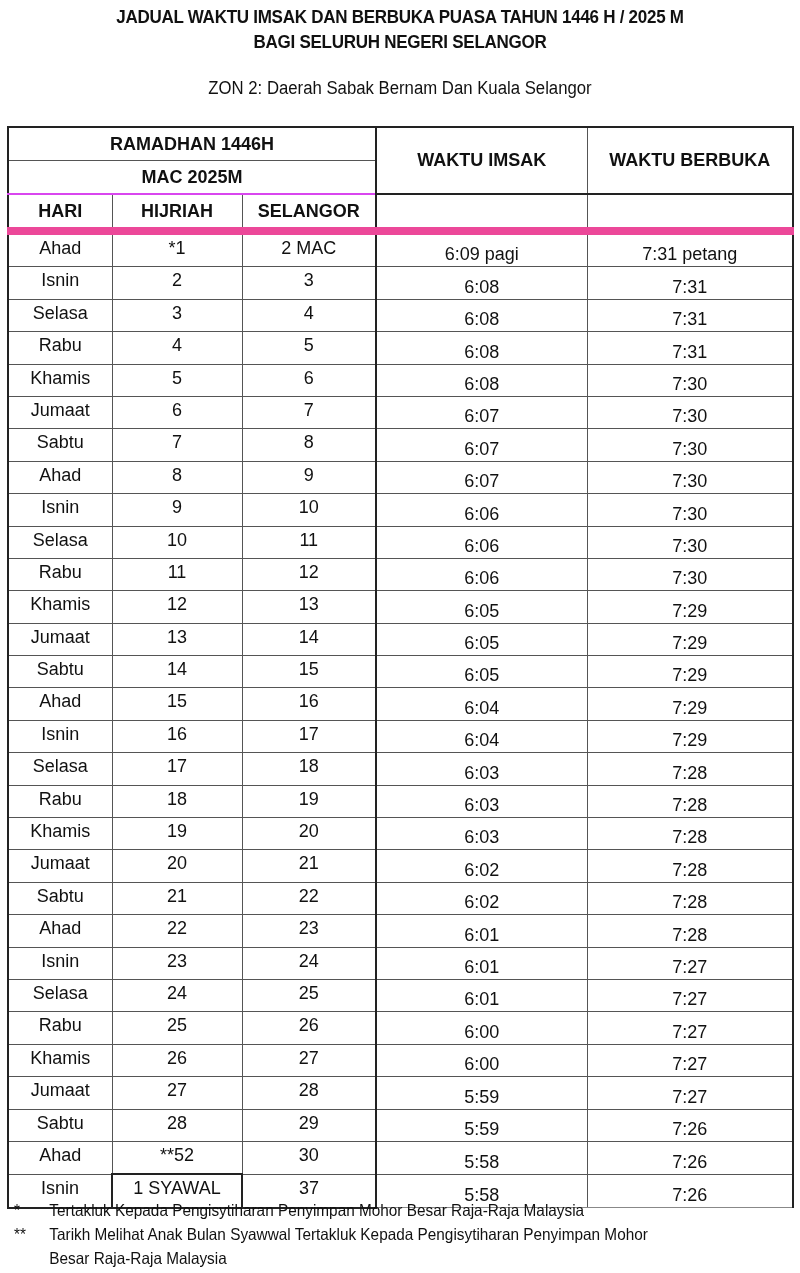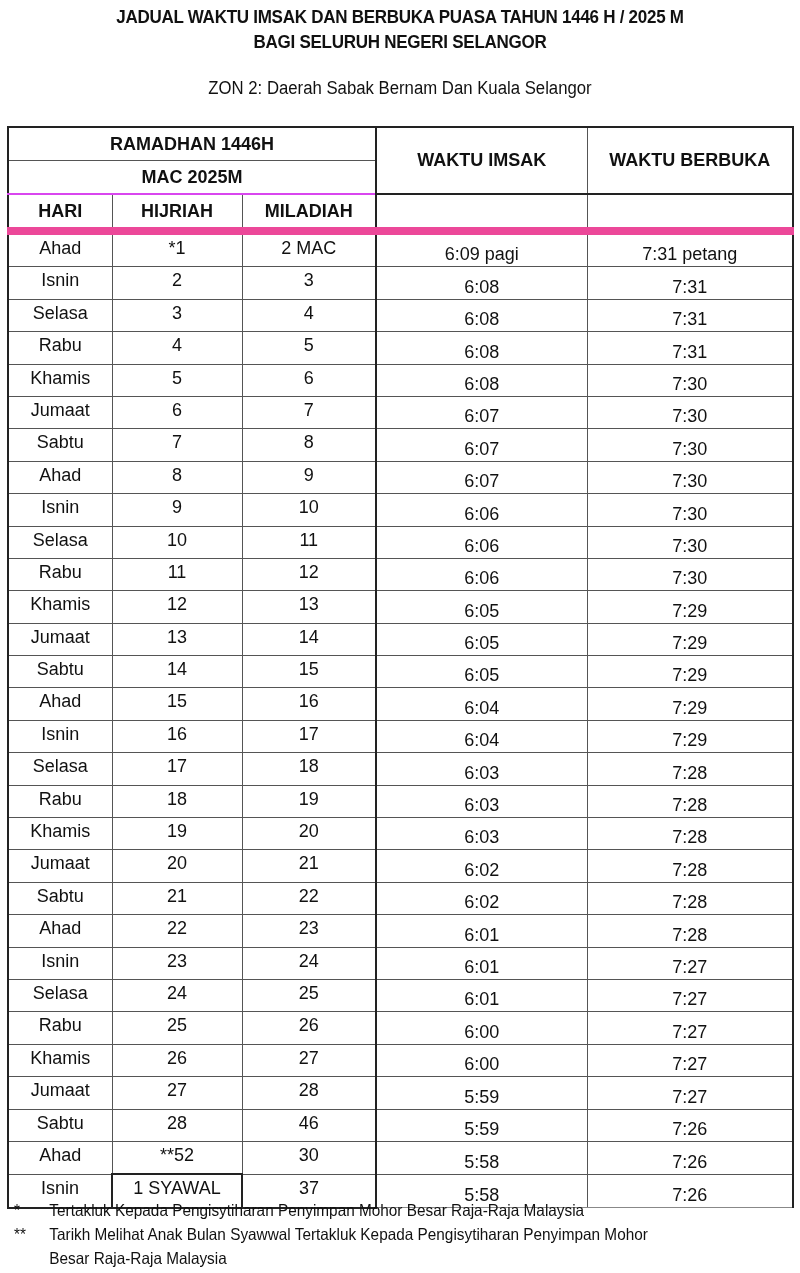--- a/index.html
+++ b/index.html
@@ -64,21 +64,21 @@
       <th colspan="3" class="outer-top thick-left thick-right">RAMADHAN 1446H</th>
       <th rowspan="2" class="outer-top" style="border-bottom:2px solid #222">WAKTU IMSAK</th>
       <th rowspan="2" class="outer-top thick-right" style="border-bottom:2px solid #222">WAKTU BERBUKA</th>
     </tr>
     <tr>
       <th colspan="3" class="thick-left thick-right" style="border-bottom:2px solid #d946ef">MAC 2025M</th>
     </tr>
     <tr class="hdr-sep">
       <th class="thick-left">HARI</th>
       <th>HIJRIAH</th>
-      <th class="thick-right">MILADIAH</th>
+      <th class="thick-right">SELANGOR</th>
       <th></th>
       <th class="thick-right"></th>
     </tr>
   </thead>
   <tbody id="tbody">
       <tr>
         <td class="left-cell thick-left">Ahad</td>
         <td class="left-cell">*1</td>
         <td class="left-cell thick-right">2 MAC</td>
         <td class="time">6:09 pagi</td>
@@ -262,21 +262,21 @@
       <tr>
         <td class="left-cell thick-left">Jumaat</td>
         <td class="left-cell">27</td>
         <td class="left-cell thick-right">28</td>
         <td class="time">5:59</td>
         <td class="time thick-right">7:27</td>
       </tr>
       <tr>
         <td class="left-cell thick-left">Sabtu</td>
         <td class="left-cell">28</td>
-        <td class="left-cell thick-right">46</td>
+        <td class="left-cell thick-right">29</td>
         <td class="time">5:59</td>
         <td class="time thick-right">7:26</td>
       </tr>
       <tr>
         <td class="left-cell thick-left">Ahad</td>
         <td class="left-cell">**52</td>
         <td class="left-cell thick-right">30</td>
         <td class="time">5:58</td>
         <td class="time thick-right">7:26</td>
       </tr>

